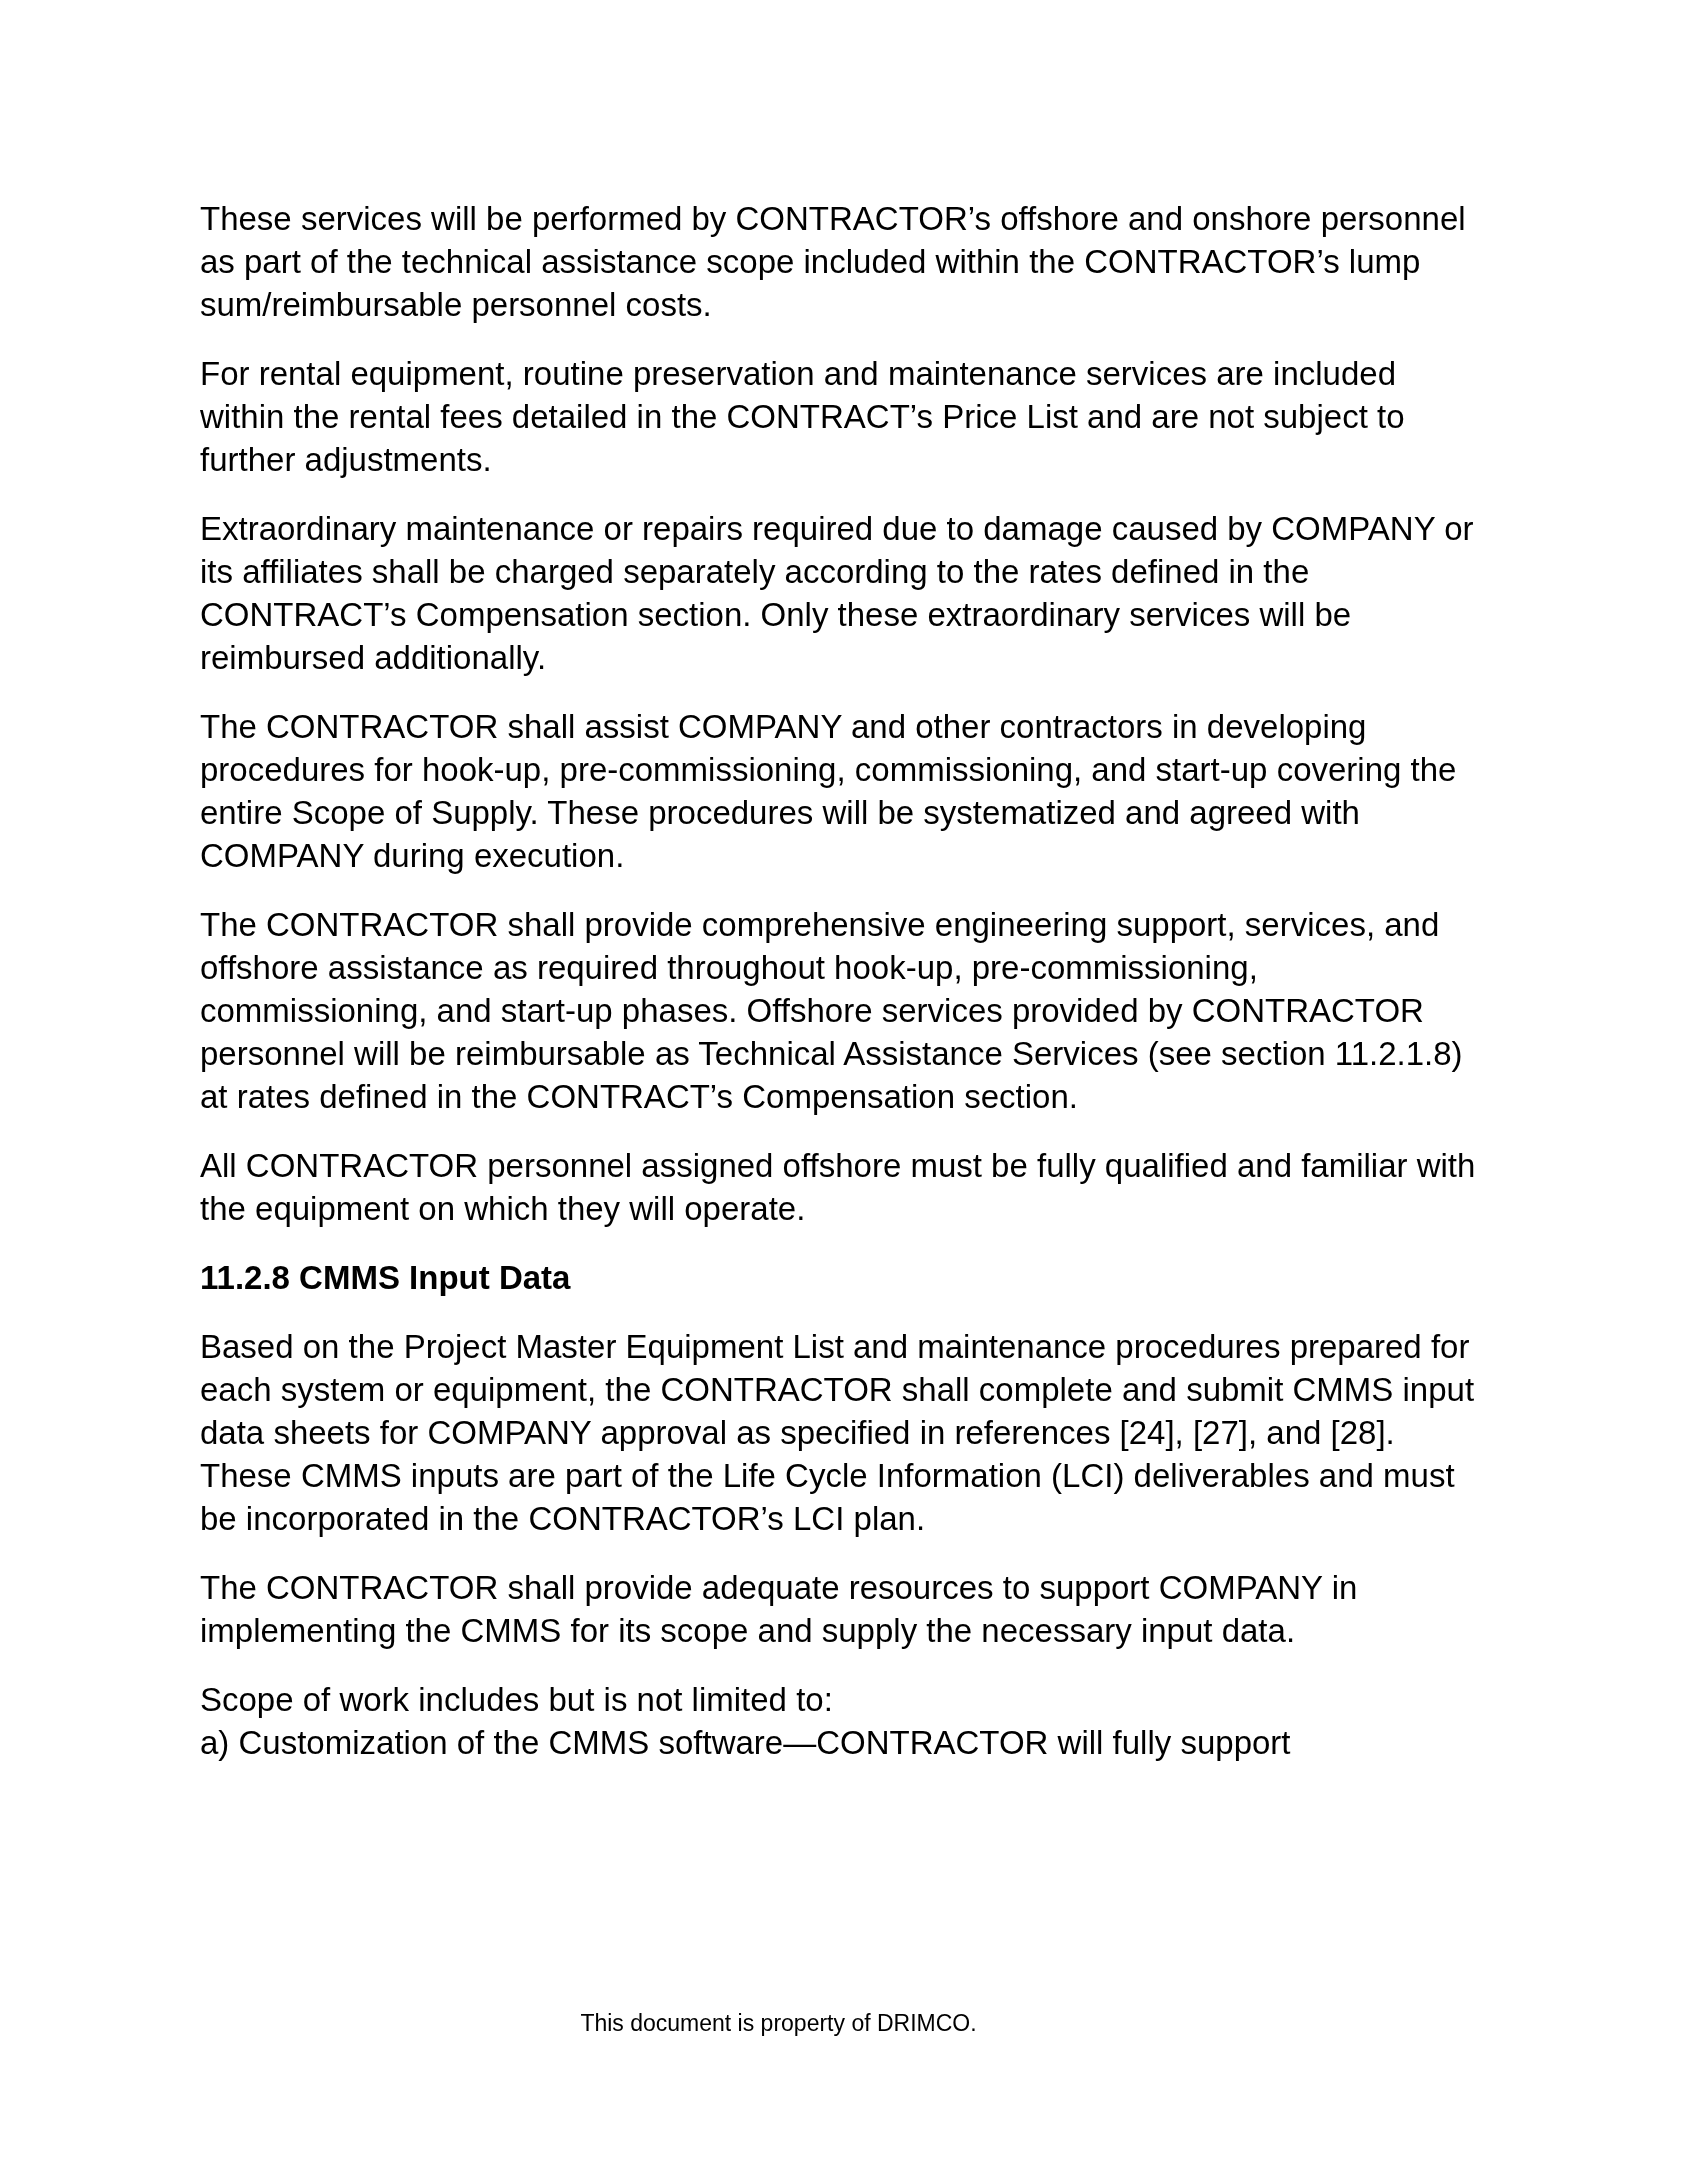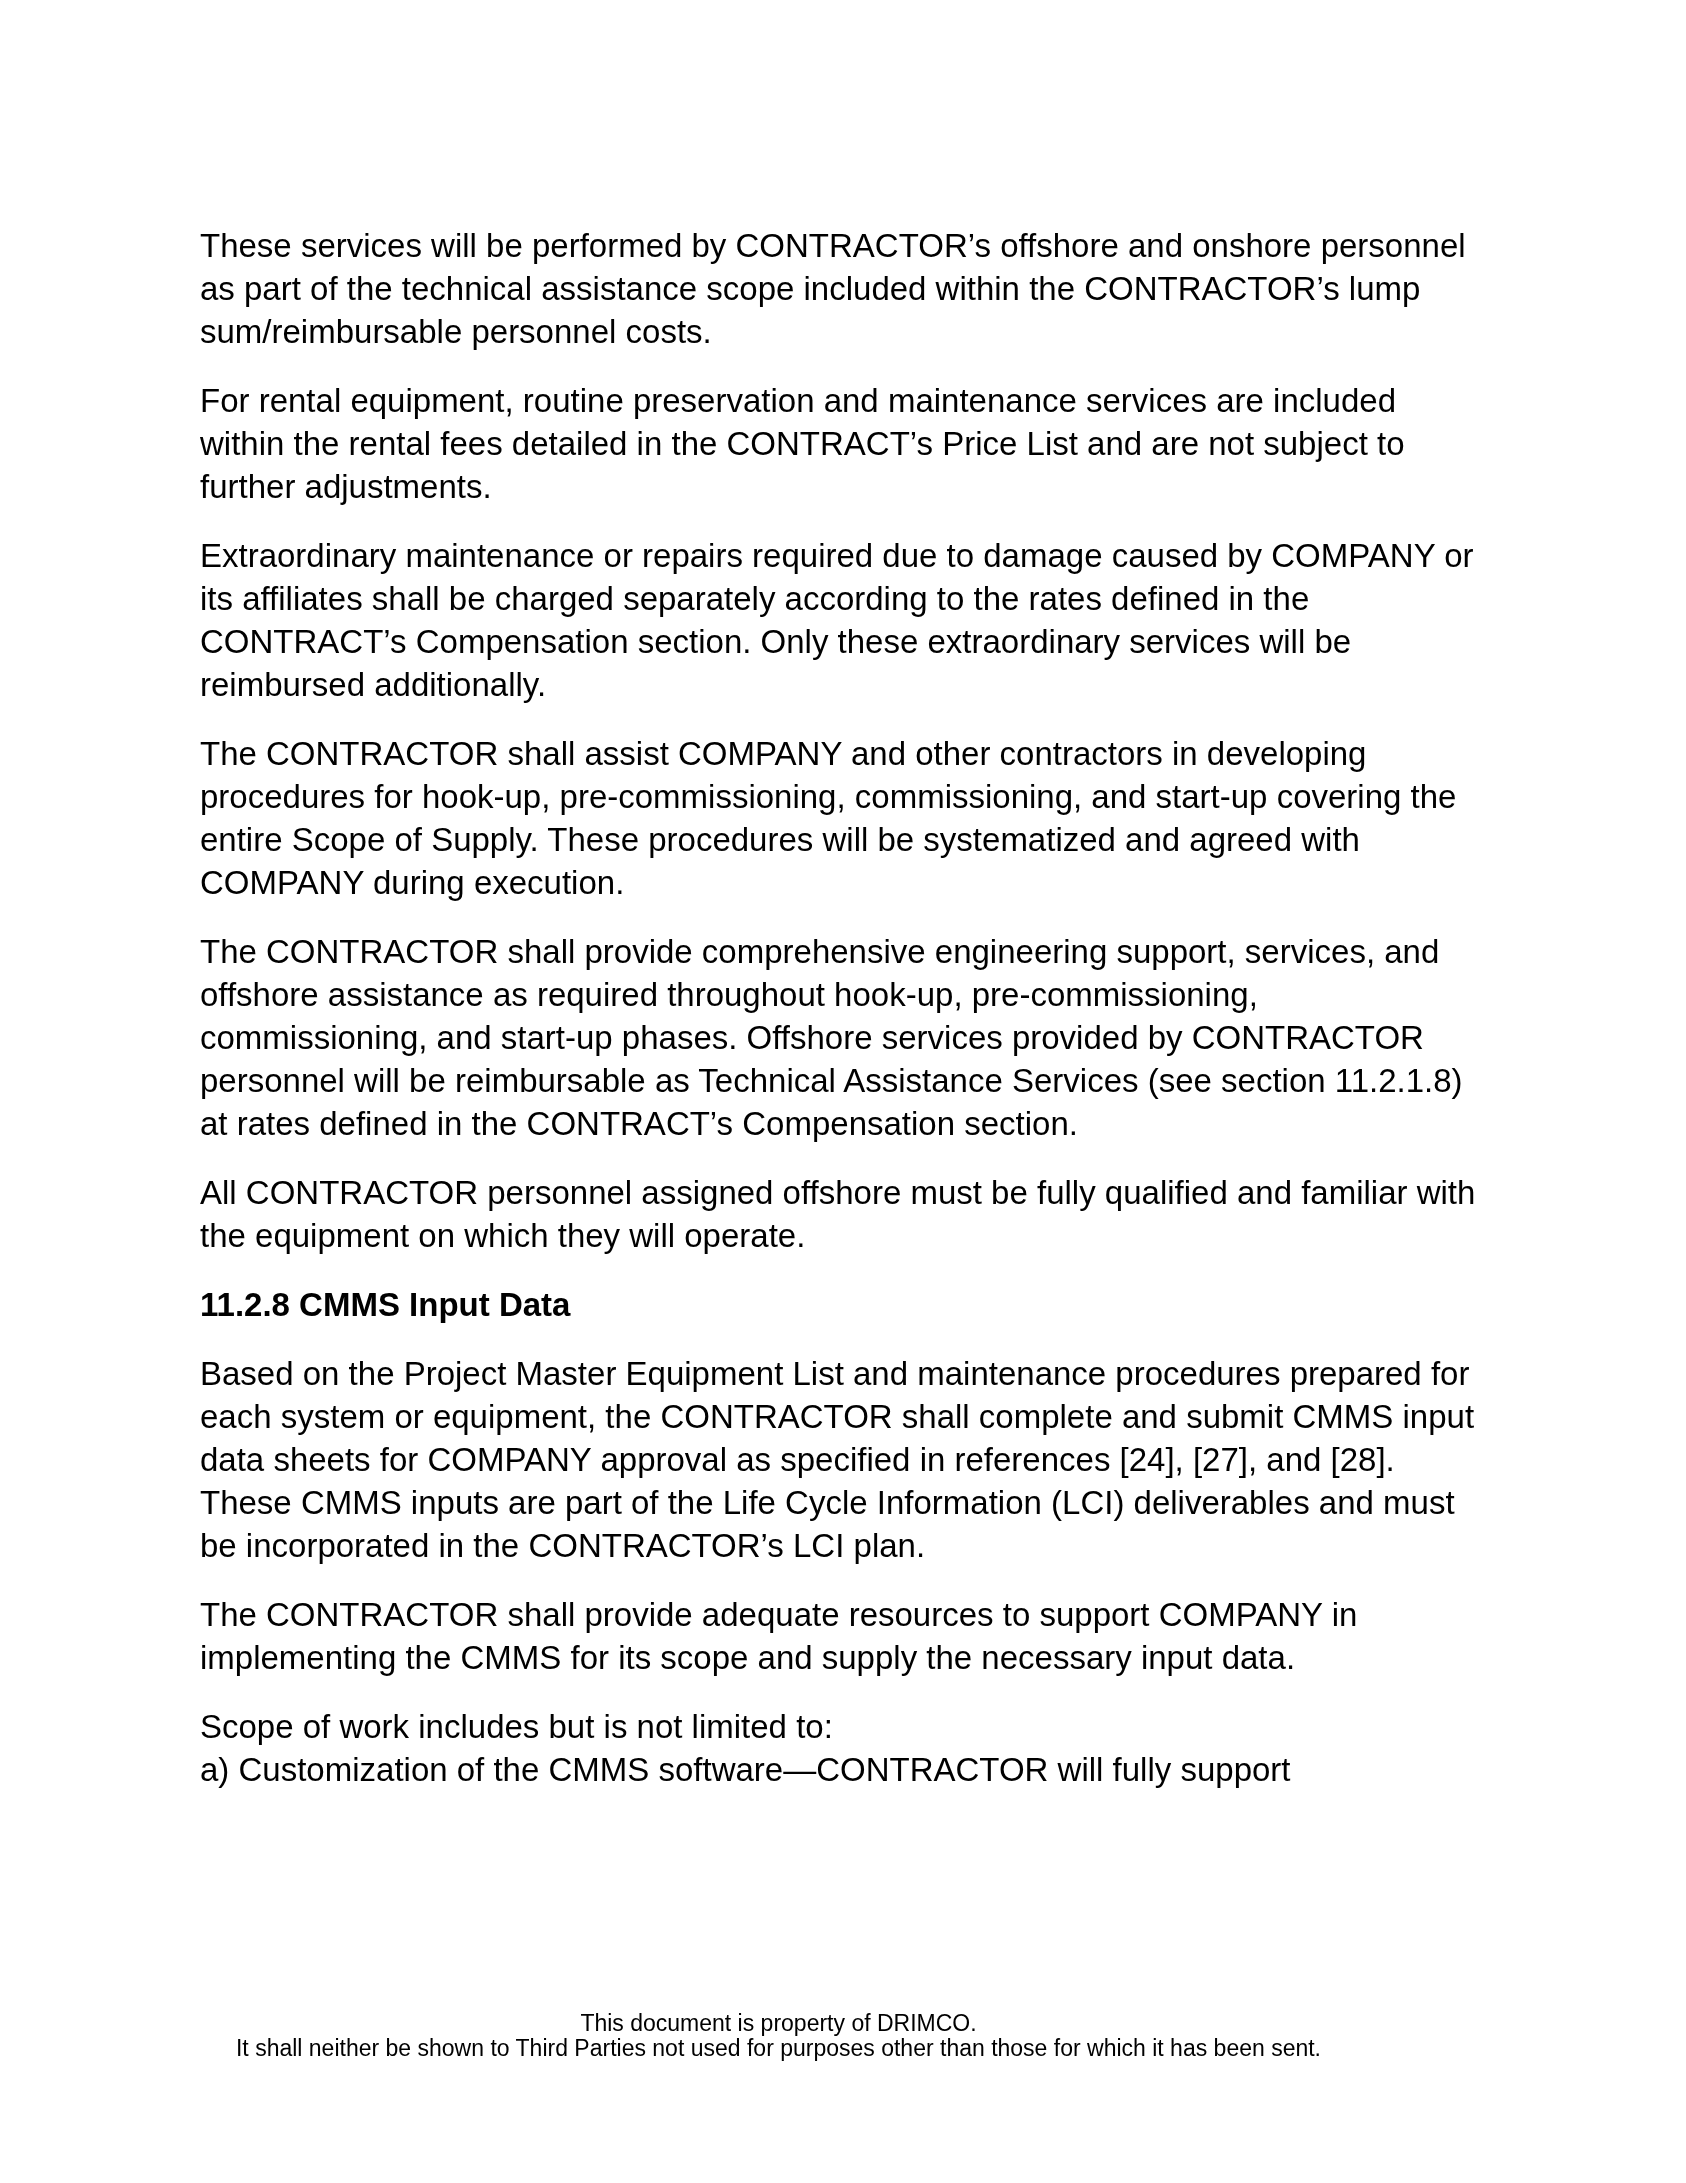--- a/index.html
+++ b/index.html
@@ -12,21 +12,20 @@
     width: 1687px;
     height: 2183px;
     font-family: "Liberation Sans", "DejaVu Sans", sans-serif;
     color: #000000;
   }
   .page-content {
     position: absolute;
     left: 200px;
     top: 197px;
     width: 1485px;
-    margin-top: 27px;
   }
   .para {
     font-size: 33px;
     line-height: 43px;
     margin: 0 0 26px 0;
     white-space: pre-line;
     font-weight: 400;
   }
   .heading {
     font-size: 33px;
@@ -80,15 +79,14 @@
 These CMMS inputs are part of the Life Cycle Information (LCI) deliverables and must
 be incorporated in the CONTRACTOR’s LCI plan.</div>
   <div class="para">The CONTRACTOR shall provide adequate resources to support COMPANY in
 implementing the CMMS for its scope and supply the necessary input data.</div>
   <div class="para">Scope of work includes but is not limited to:
 a) Customization of the CMMS software—CONTRACTOR will fully support</div>
 </div>
 
 <div class="page-footer">
   <div class="footer-line">This document is property of DRIMCO.</div>
-  <div class="footer-line">It shall neither be shown to Third Parties not used for purposes other than those for which it has been sent.</div>
 </div>
 
 
 </body></html>

